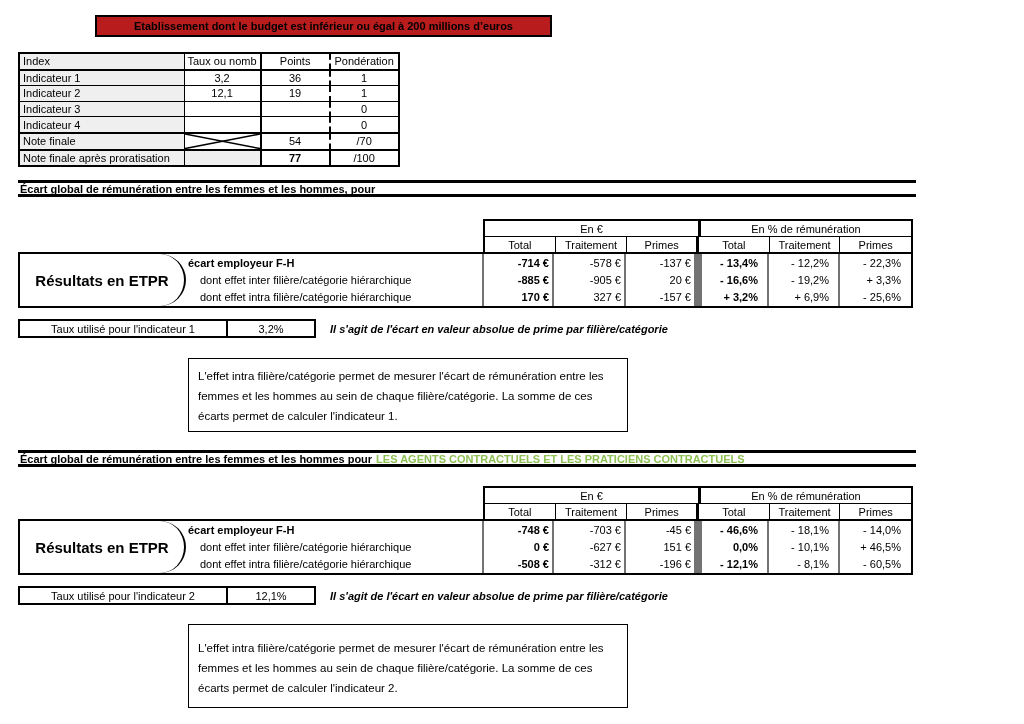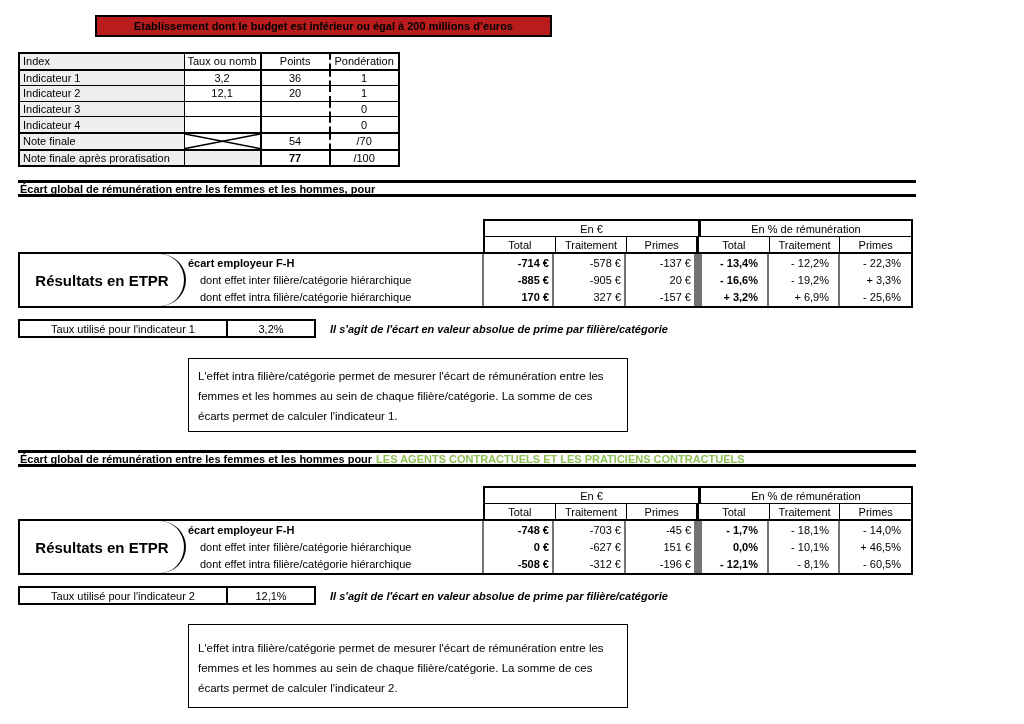--- a/index.html
+++ b/index.html
@@ -128,21 +128,21 @@
       </tr>
       <tr>
         <td class="grey">Indicateur 1</td>
         <td class="c">3,2</td>
         <td class="c bpts">36</td>
         <td class="c pond-dash">1</td>
       </tr>
       <tr>
         <td class="grey">Indicateur 2</td>
         <td class="c">12,1</td>
-        <td class="c bpts">20</td>
+        <td class="c bpts">19</td>
         <td class="c pond-dash">1</td>
       </tr>
       <tr>
         <td class="grey">Indicateur 3</td>
         <td class="c"></td>
         <td class="c bpts"></td>
         <td class="c pond-dash">0</td>
       </tr>
       <tr>
         <td class="grey">Indicateur 4</td>
@@ -271,21 +271,21 @@
       <div class="v">-703 €</div>
       <div class="v">-627 €</div>
       <div class="v">-312 €</div>
     </div>
     <div class="vcol eur w-c2">
       <div class="v">-45 €</div>
       <div class="v">151 €</div>
       <div class="v">-196 €</div>
     </div>
     <div class="vcol pct bold gsep w-c3">
-      <div class="v">- 1,7%</div>
+      <div class="v">- 46,6%</div>
       <div class="v">0,0%</div>
       <div class="v">- 12,1%</div>
     </div>
     <div class="vcol pct w-c4">
       <div class="v">- 18,1%</div>
       <div class="v">- 10,1%</div>
       <div class="v">- 8,1%</div>
     </div>
     <div class="vcol pct w-c5">
       <div class="v">- 14,0%</div>

